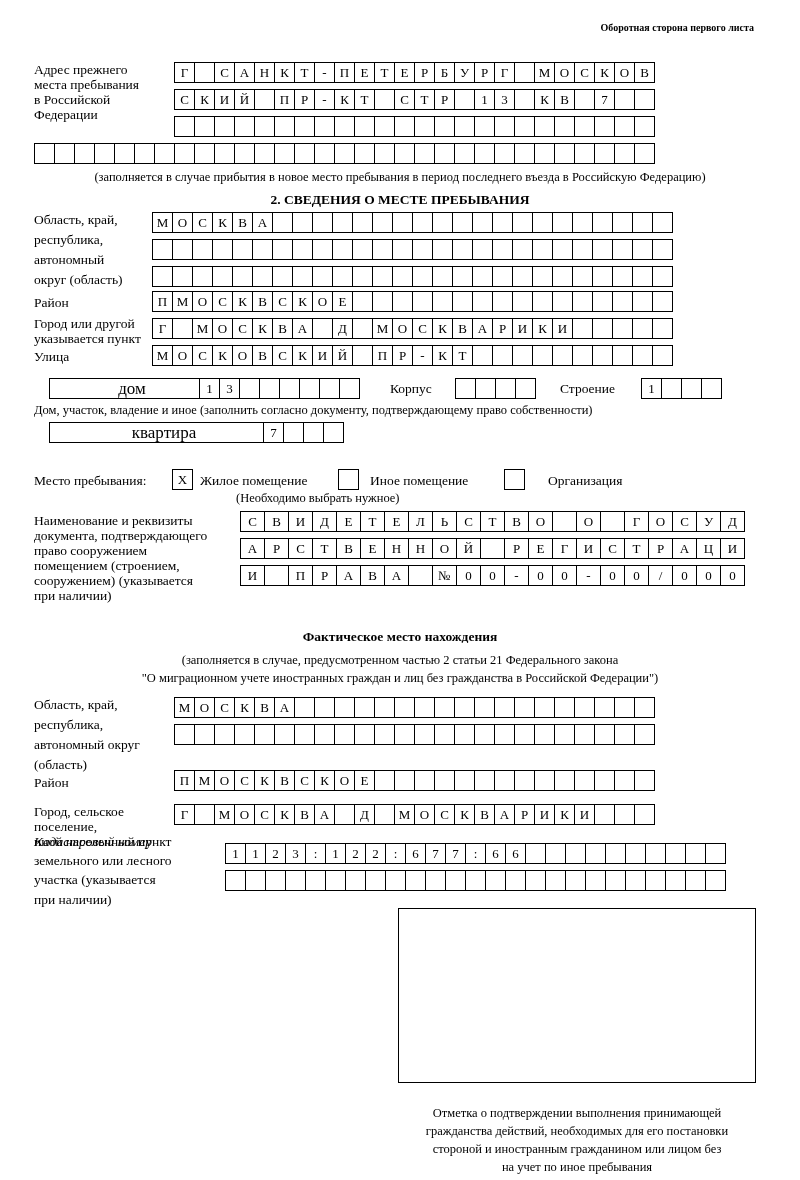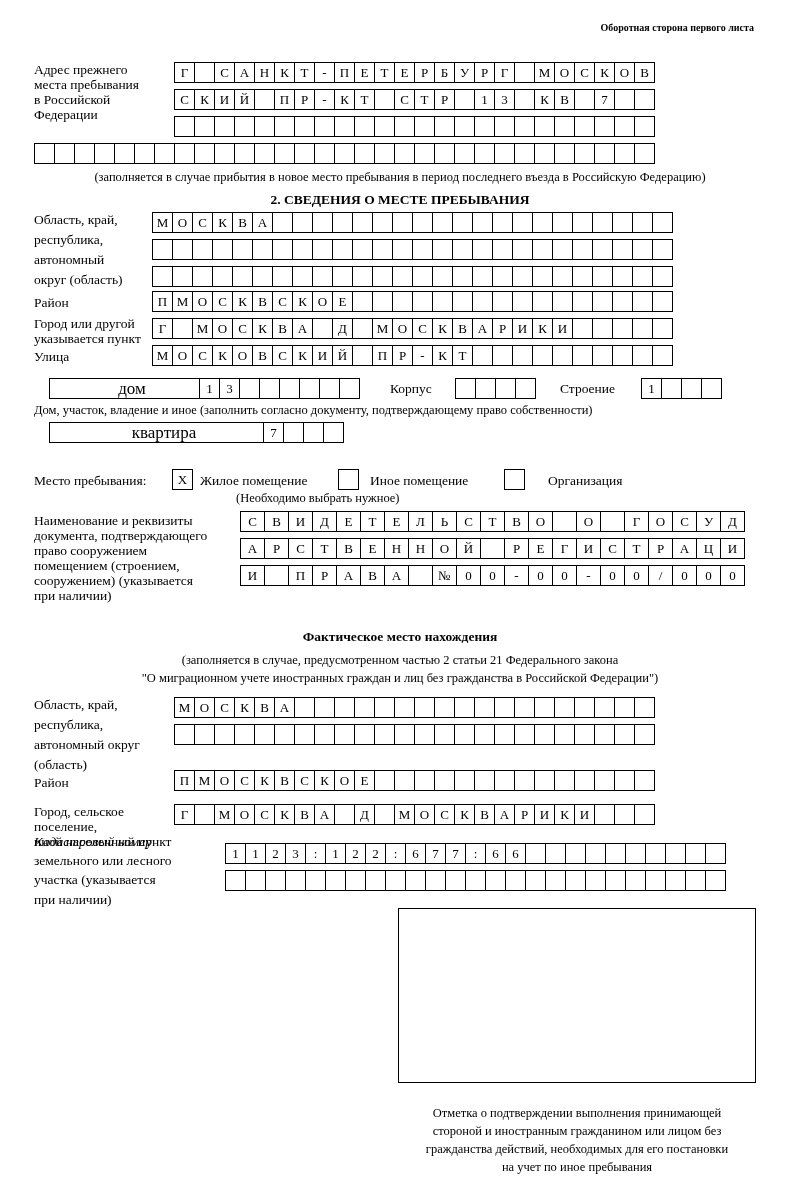--- a/index.html
+++ b/index.html
@@ -711,18 +711,18 @@
     <div class="cell"></div>
     <div class="cell"></div>
     <div class="cell"></div>
     <div class="cell"></div>
     <div class="cell"></div>
   </div>
 
   <div class="abs bigbox" style="left:398px; top:908px; width:358px; height:175px;"></div>
   <div class="abs lbl-sm" style="left:398px; top:1090px; width:358px; text-align:center; line-height:18px;margin-top:14px;">
     <div>Отметка о подтверждении выполнения принимающей</div>
+    <div>гражданства действий, необходимых для его постановки</div>
     <div>стороной и иностранным гражданином или лицом без</div>
-    <div>гражданства действий, необходимых для его постановки</div>
     <div>на учет по иное пребывания</div>
   </div>
 
 </div>
 
 </body></html>

